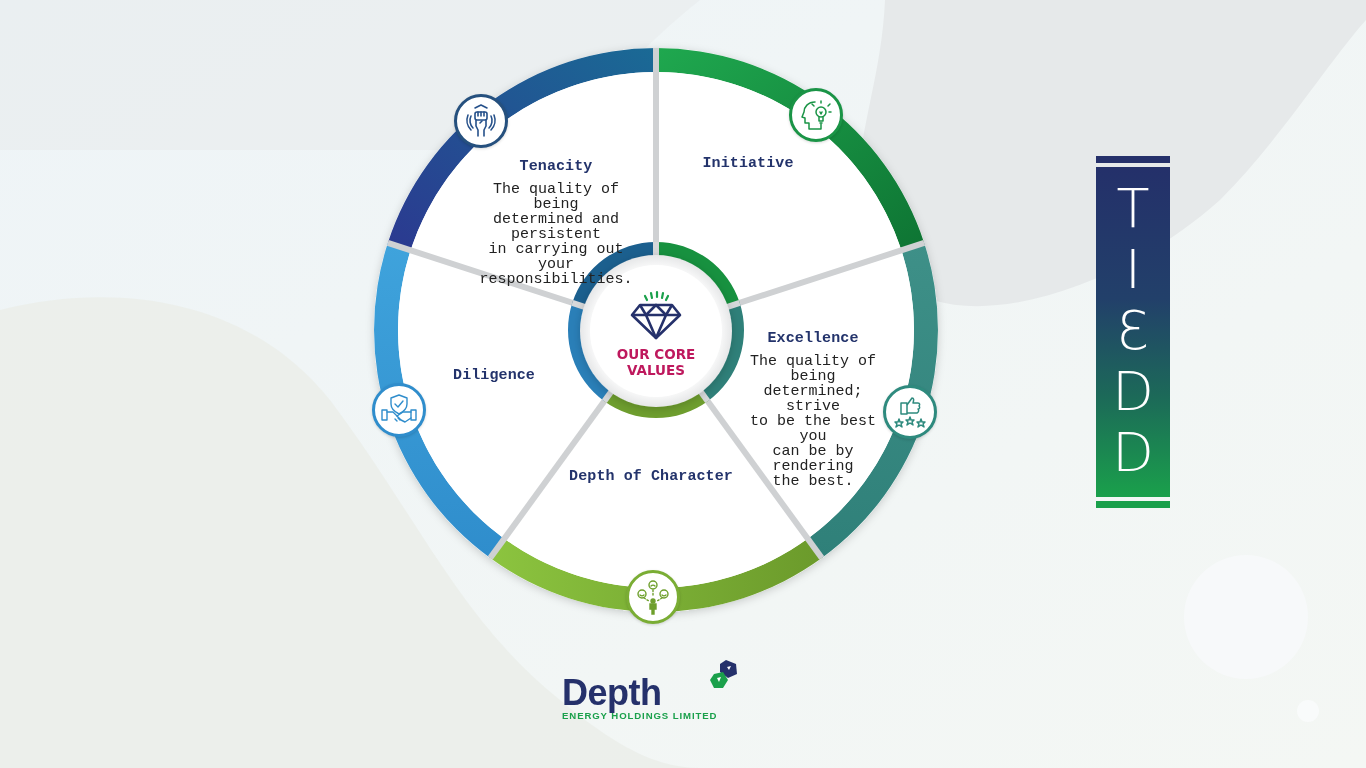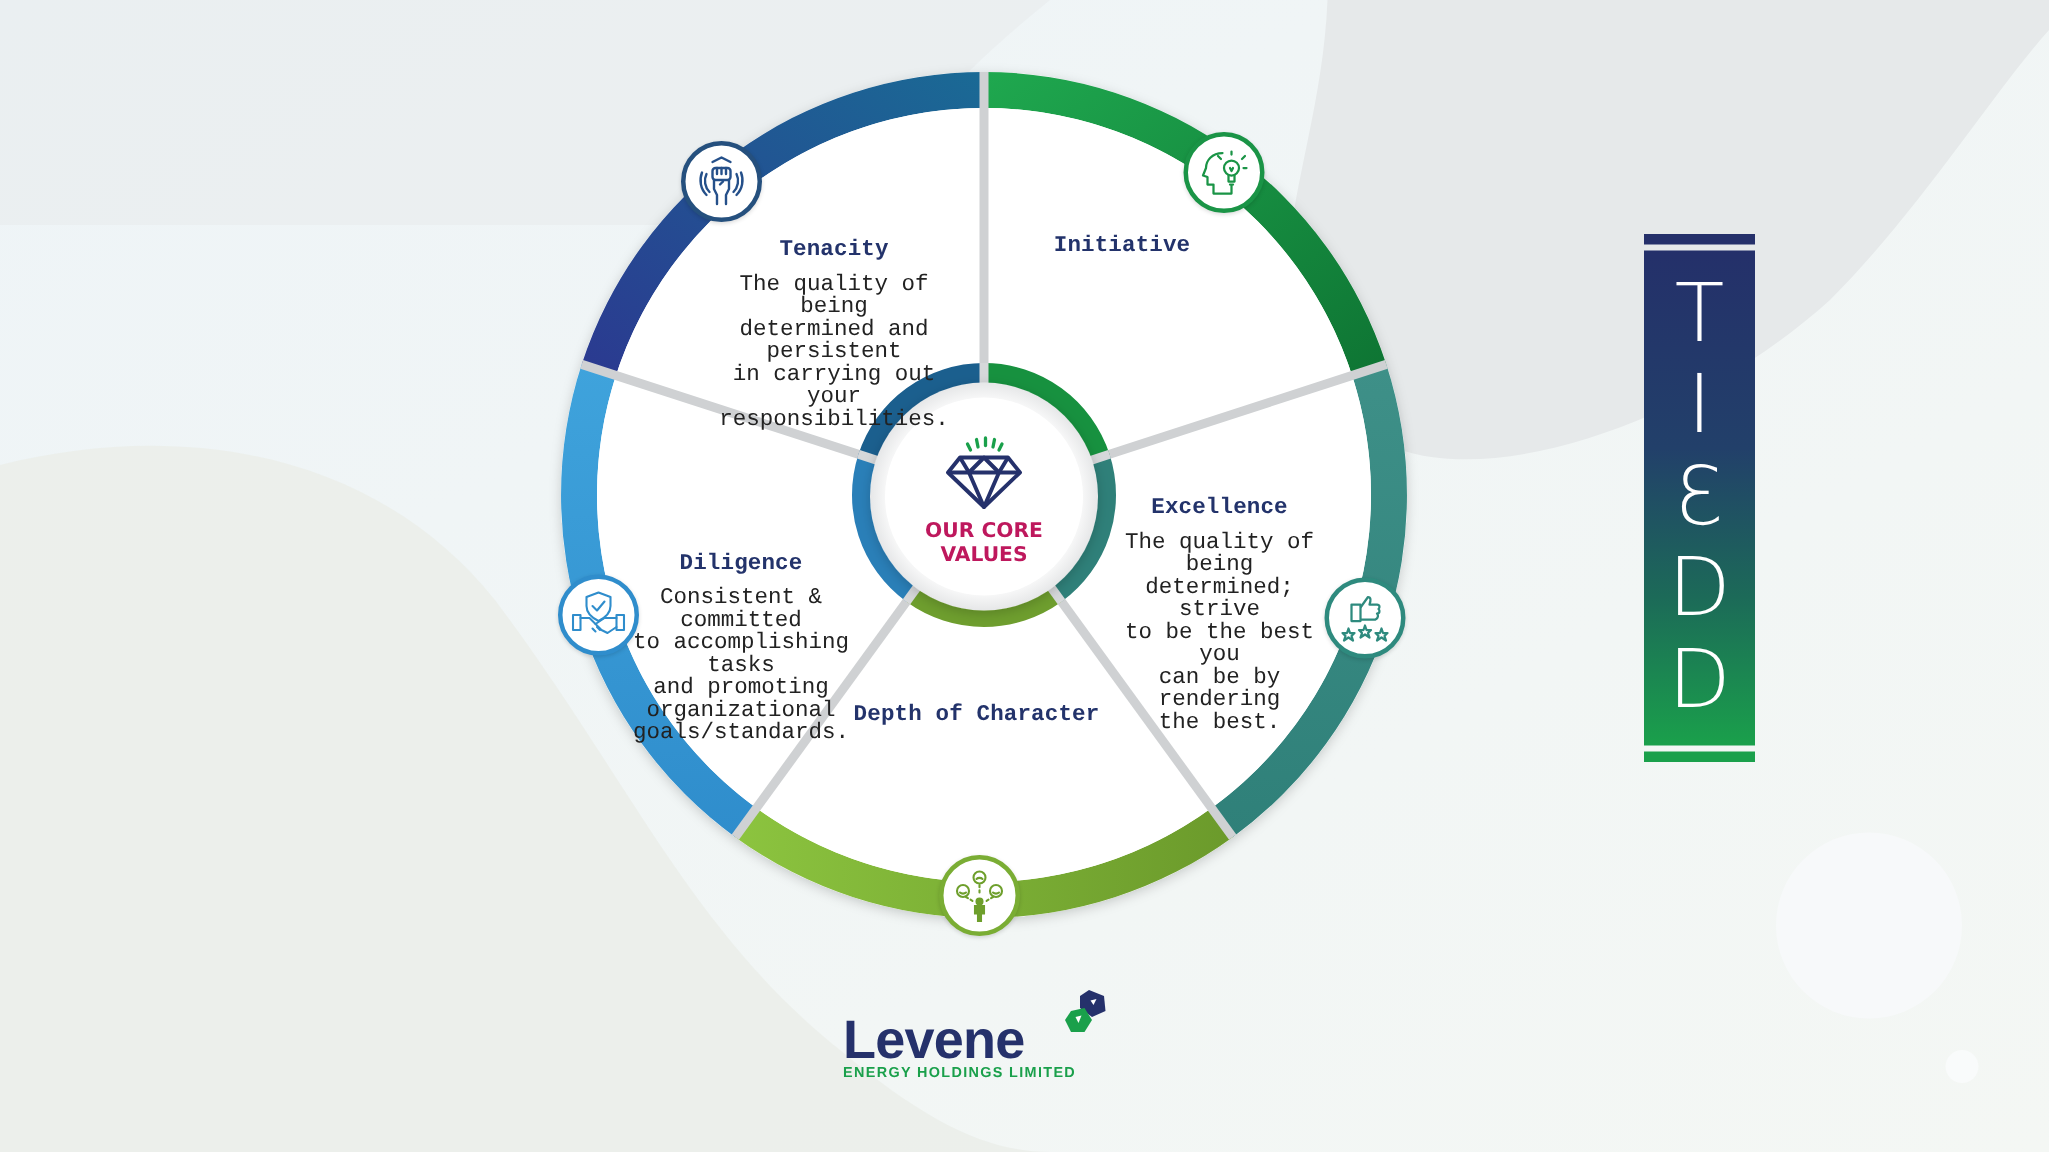--- a/index.html
+++ b/index.html
@@ -152,27 +152,20 @@
     <div>the best.</div>
   </div>
 </div>
 
 <div class="seg-text" style="left:556px;top:468px;width:190px;">
   <div class="seg-title">Depth of Character</div>
 </div>
 
 <div class="seg-text" style="left:406px;top:327px;width:176px;margin-top:40px;">
   <div class="seg-title">Diligence</div>
-  <div class="seg-desc">
-    <div>Consistent &amp; committed</div>
-    <div>to accomplishing tasks</div>
-    <div>and promoting</div>
-    <div>organizational</div>
-    <div>goals/standards.</div>
-  </div>
 </div>
 
 <div class="icon-badge" style="left:454px;top:94px;border:3px solid #25507e;">
   <svg width="34" height="34" viewBox="0 0 34 34" fill="none" stroke="#25508a" stroke-width="1.6" stroke-linecap="round" stroke-linejoin="round">
     <path d="M11,4 L17,1 L23,4"></path>
     <path d="M7,12 C5,16 6,21 9,24"></path>
     <path d="M27,12 C29,16 28,21 25,24"></path>
     <path d="M4,11 C2,16 3,22 7,26"></path>
     <path d="M30,11 C32,16 31,22 27,26"></path>
     <rect x="11" y="8" width="12" height="8" rx="2"></rect>
@@ -236,21 +229,21 @@
   <div class="tiedd-letters">
     <div>T</div>
     <div>I</div>
     <div>Ɛ</div>
     <div>D</div>
     <div>D</div>
   </div>
 </div>
 
 <div class="logo">
-  <div class="logo-word">Levene</div>
+  <div class="logo-word">Depth</div>
   <svg style="position:absolute;left:146px;top:0;" width="34" height="40" viewBox="0 0 34 40">
     <path d="M18,2 L28,6 L29,16 L20,20 L12,14 L12,6 Z" fill="#25316b"></path>
     <path d="M19,9 L23,8 L21,12 Z" fill="#ffffff"></path>
     <path d="M6,16 L15,14 L20,22 L15,30 L6,30 L2,22 Z" fill="#1aa04b"></path>
     <path d="M9,20 L13,19 L11,24 Z" fill="#ffffff"></path>
   </svg>
   <div class="logo-sub">ENERGY HOLDINGS LIMITED</div>
 </div>
 
 </body></html>

